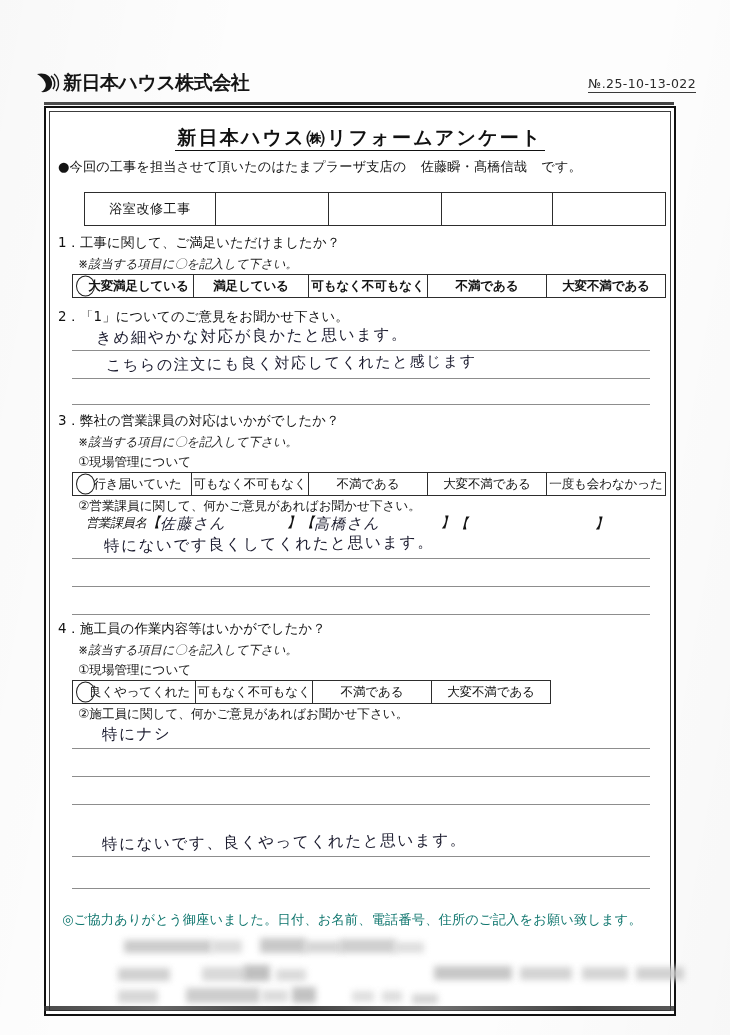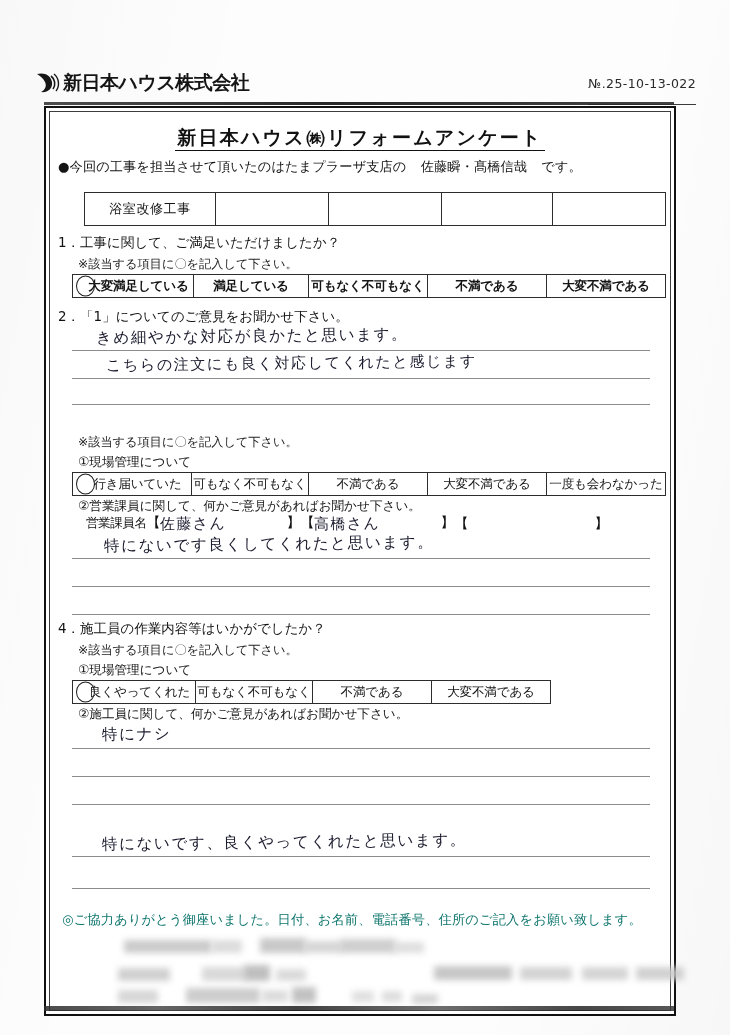--- a/index.html
+++ b/index.html
@@ -47,21 +47,21 @@
     white-space: nowrap;
     text-align: center;
   }
   .doc-number {
     position: absolute;
     right: 6px; top: 8px;
     font-size: 12.5px;
     color: #2a2a2a;
     letter-spacing: 0.4px;
     border-bottom: 1px solid #3a3a3a;
-    padding-bottom: 13px;
+    padding-bottom: 1px;
     white-space: nowrap;
   }
 
   
   .frame-outer {
     position: absolute;
     left: 44px; top: 106px;
     width: 628px; height: 906px;
     border: 2.5px solid #111;
     background: #ffffff;
@@ -138,20 +138,21 @@
     color: #111;
     letter-spacing: 0.1px;
     white-space: nowrap;
   }
   .q-note {
     position: absolute;
     font-size: 12.2px;
     color: #1d1d1d;
     letter-spacing: 0px;
     white-space: nowrap;
+    font-style: italic;
   }
   .q-sub {
     position: absolute;
     font-size: 12.6px;
     color: #141414;
     letter-spacing: 0px;
     white-space: nowrap;
   }
 
   
@@ -194,20 +195,21 @@
   }
 
   
   .staff-row {
     position: absolute;
     left: 30px; top: 398px;
     width: 570px;
     font-size: 12.6px;
     color: #141414;
     white-space: nowrap;
+    font-style: italic;
   }
   .staff-label { letter-spacing: -0.5px; }
   .bracket-box {
     display: inline-block;
     position: relative;
     vertical-align: middle;
   }
   .bracket-box .bk { font-size: 14px; color: #141414; }
   .bracket-fill {
     display: inline-block;
@@ -319,20 +321,21 @@
   </tbody>
     </table>
 
   <div class="q-heading" style="left:2px; top:192px;">2．「1」についてのご意見をお聞かせ下さい。</div>
   <div class="handwriting" style="left:40px; top:210px;">きめ細やかな対応が良かたと思います。</div>
   <div class="rule-line" style="top:234px;"></div>
   <div class="handwriting" style="left:50px; top:238px; font-size:15px;">こちらの注文にも良く対応してくれたと感じます</div>
   <div class="rule-line" style="top:262px;"></div>
   <div class="rule-line" style="top:288px;"></div>
 
+  <div class="q-heading" style="left:2px; top:296px;">3．弊社の営業課員の対応はいかがでしたか？</div>
   <div class="q-note" style="left:22px; top:318px;">※該当する項目に〇を記入して下さい。</div>
   <div class="q-sub" style="left:22px; top:338px;">①現場管理について</div>
 
   <table class="grid-table rating-q3" style="top:356px;">
     <tbody>
         <tr>
       <td class="opt-cell" style="width:116px">
         <span class="circle-mark"></span>
         <span class="opt-text-shift">行き届いていた</span>
       </td>

